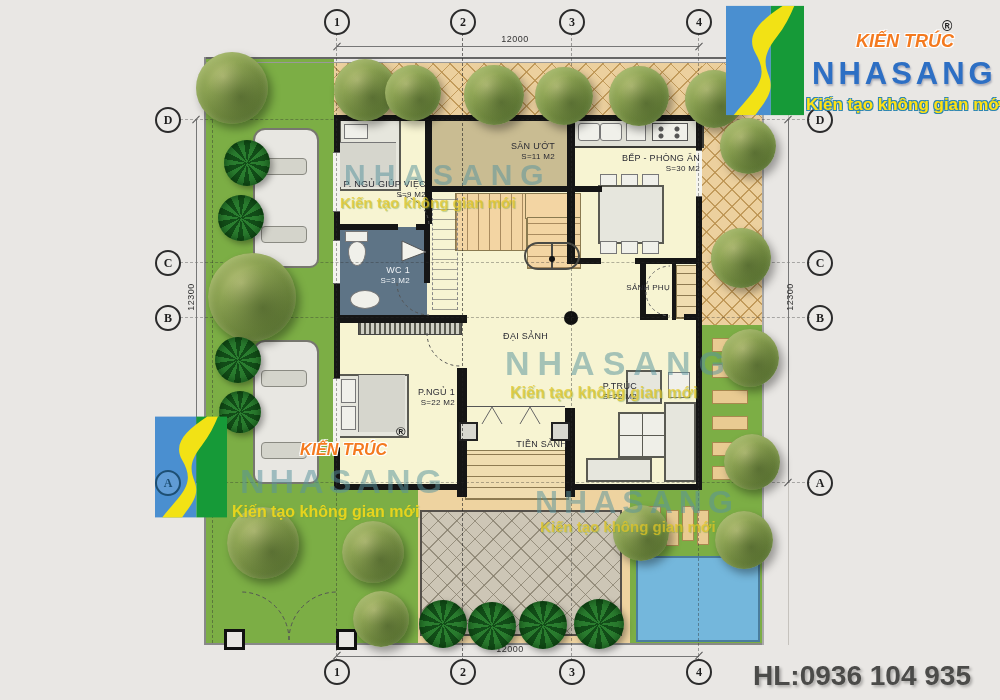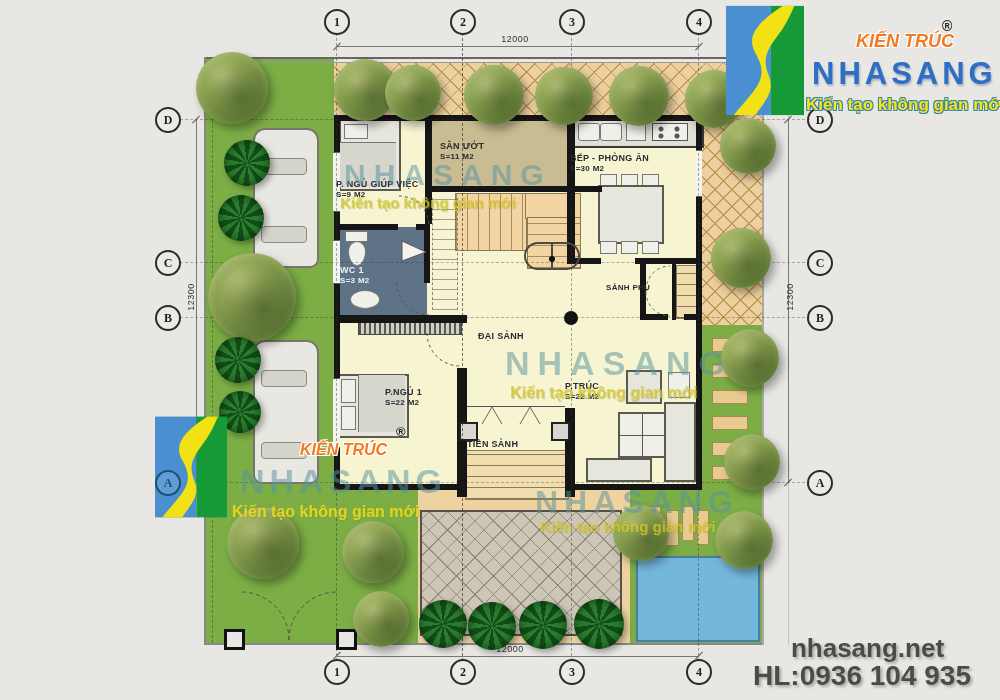--- a/index.html
+++ b/index.html
@@ -31,21 +31,21 @@
   .stone{position:absolute;background:#e9cb92;border:1px solid #a8894f}
   .tree{position:absolute;border-radius:50%;
     background-image:radial-gradient(circle at 62% 62%,rgba(40,60,20,.45),transparent 55%),
       radial-gradient(circle at 38% 34%,#b8c27a 0%,#8ea454 30%,#70893f 62%,#4f6a33 100%);
     box-shadow:4px 5px 8px rgba(0,0,0,.35), inset 2px 3px 8px rgba(225,235,170,.4)}
   .palm{position:absolute;border-radius:50%;
     background:repeating-conic-gradient(from 10deg,#2a7d2f 0 18deg,#124d18 18deg 36deg);
     box-shadow:inset 0 0 10px rgba(0,30,0,.65),3px 3px 6px rgba(0,0,0,.35)}
   .car{position:absolute;width:62px;background:#e8e7e2;border:2px solid #77776f;border-radius:12px 12px 9px 9px}
   .car .ws{position:absolute;left:6px;width:44px;height:15px;background:#d4d4cb;border:1px solid #8a8a82;border-radius:4px}
-  .room-label{position:absolute;text-align:left;color:#2a2a33;font-weight:bold;font-size:9px;
+  .room-label{position:absolute;text-align:right;color:#2a2a33;font-weight:normal;font-size:9px;
     line-height:1.35;letter-spacing:.3px;white-space:nowrap}
   .room-area{font-size:8px}
   .bub{position:absolute;width:22px;height:22px;border:2px solid #2b2b2b;border-radius:50%;
     display:flex;align-items:center;justify-content:center;background:rgba(255,255,255,.12);
     font:bold 12px "Liberation Serif",serif;color:#1e1e1e}
   .dimline{position:absolute;background:#777}
   .dimtext{position:absolute;font-size:9px;color:#333;letter-spacing:.5px}
   .tick{position:absolute;width:10px;height:1px;background:#555;transform:rotate(-45deg)}
   .cl-v{position:absolute;width:0;border-left:1px dashed rgba(45,45,45,.42)}
   .cl-h{position:absolute;height:0;border-top:1px dashed rgba(45,45,45,.35)}
@@ -332,16 +332,15 @@
   <svg class="abs" style="left:726px;top:3px;z-index:55" width="78" height="115" viewBox="0 0 80 112">
     <rect x="0" y="0" width="46" height="112" fill="#4a8fd0"></rect>
     <rect x="46" y="0" width="34" height="112" fill="#169a38"></rect>
     <path d="M58,0 C34,16 20,30 30,48 C38,62 40,72 28,88 C22,96 14,104 8,112 L30,112 C40,98 50,88 44,72 C39,59 38,50 52,32 C60,22 66,10 70,0 Z" fill="#f2e215"></path>
   </svg>
   <div class="logo-kt" style="left:856px;top:31px;font-size:18px;z-index:55">KIẾN TRÚC</div>
   <div class="logo-reg" style="left:942px;top:18px;font-size:14px;z-index:55">®</div>
   <div class="logo-name" style="left:812px;top:56px;font-size:31px;z-index:55">NHASANG</div>
   <div class="logo-tag" style="left:806px;top:95px;font-size:17px;z-index:55">Kiến tạo không gian mới</div>
 
-  <div class="footer-txt" style="left:760px;top:633px;width:215px;font-size:26px">nhasang.net</div>
   <div class="footer-txt" style="left:728px;top:660px;width:268px;font-size:28px">HL:0936 104 935</div>
 
 </div>
 
 </body></html>

